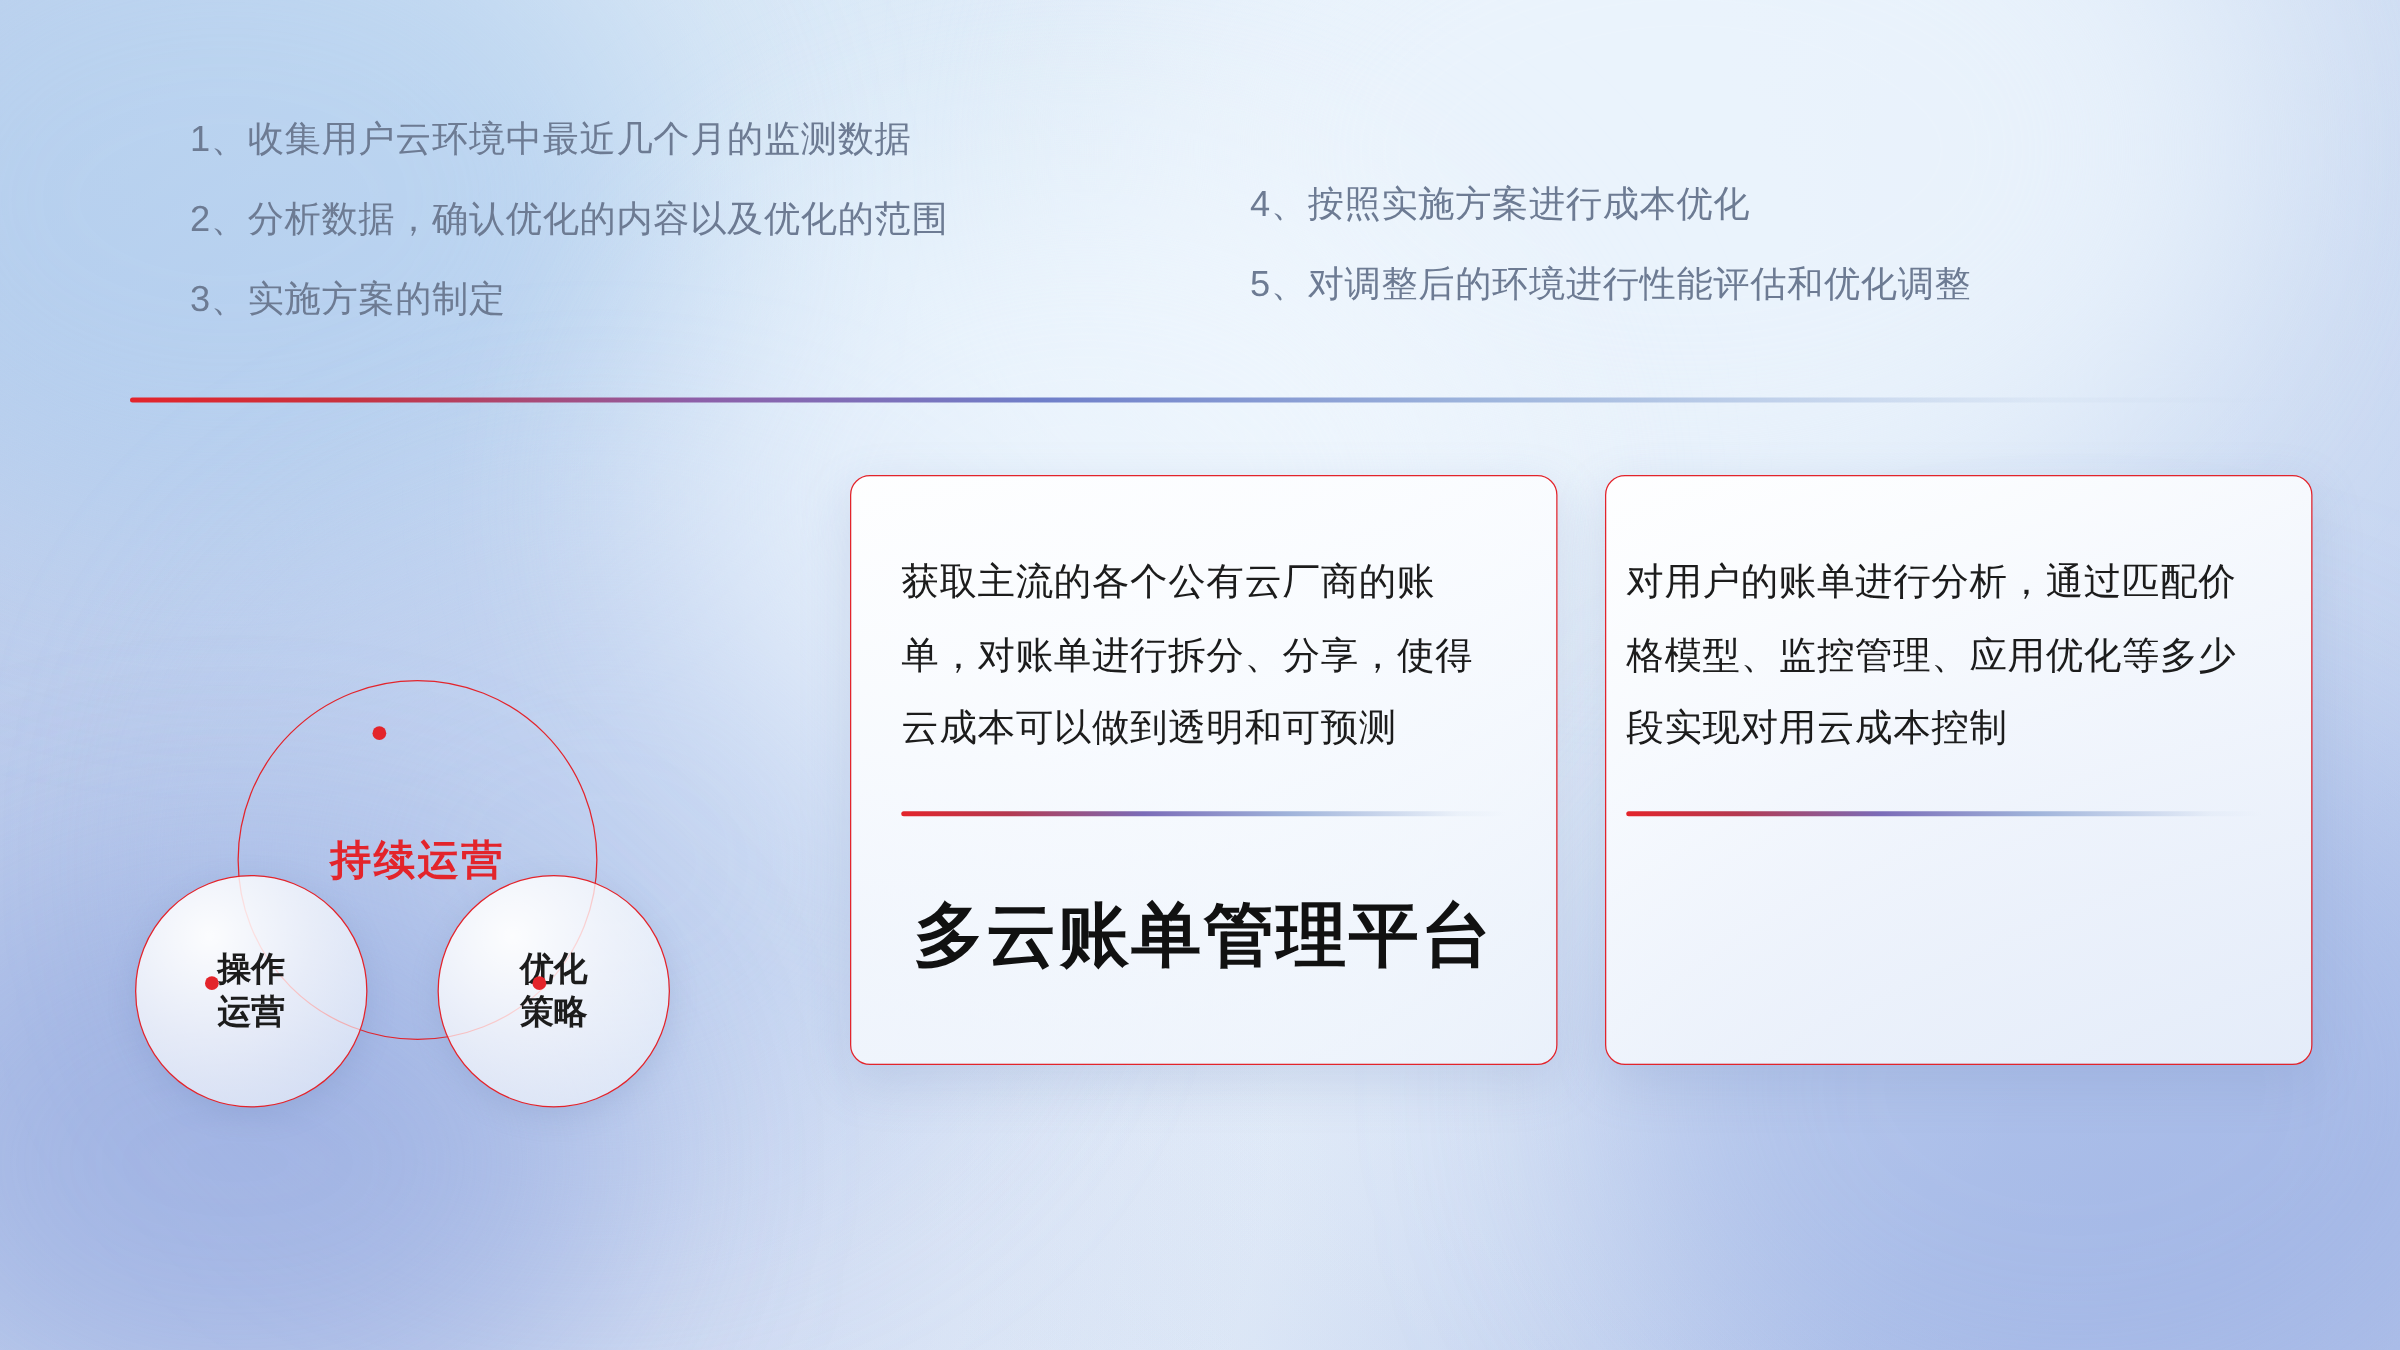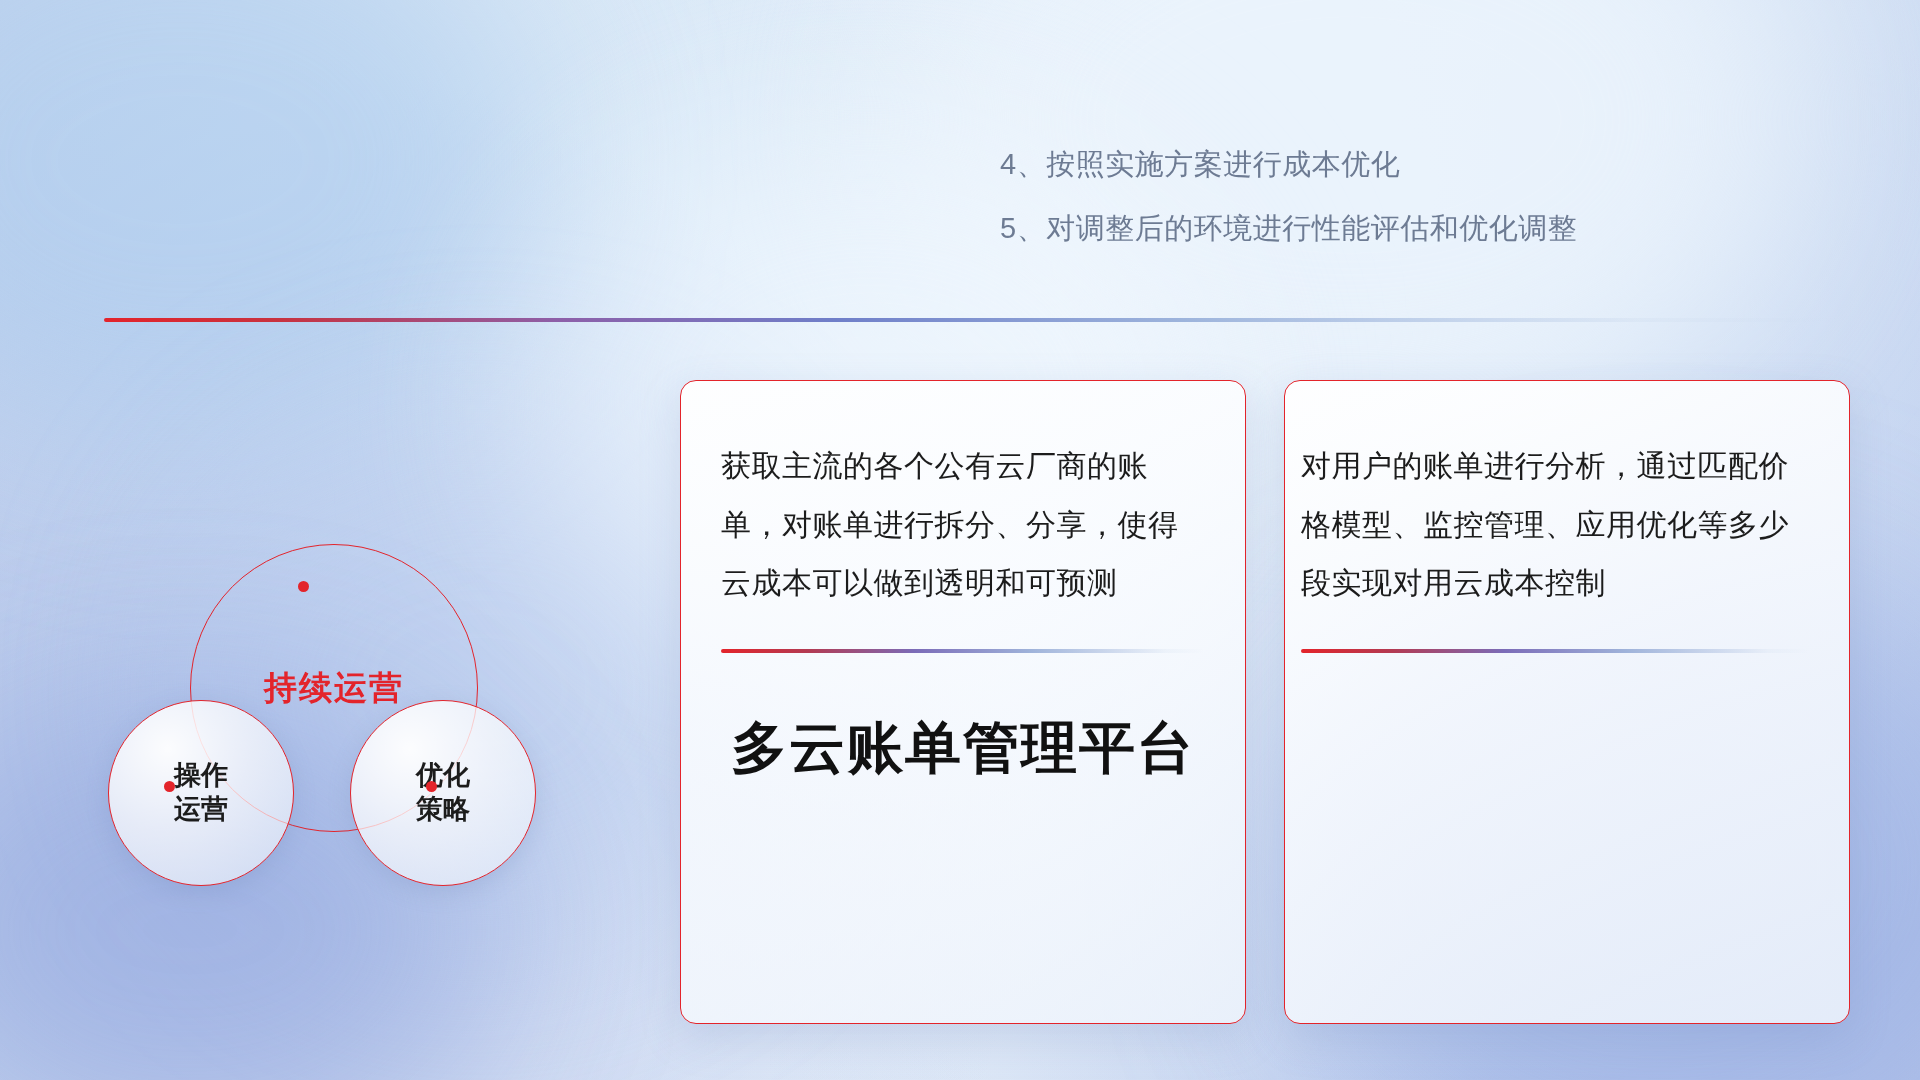--- a/index.html
+++ b/index.html
@@ -131,21 +131,21 @@
   }
   #dot-top { left: 202px; top: 233px; }
   #dot-left { left: 68px; top: 433px; }
   #dot-right { left: 330px; top: 433px; }
 
   
   .card {
     position: absolute;
     top: 380px;
     width: 566px;
-    height: 644px;
+    height: 472px;
     border-radius: 16px;
     border: 1.6px solid #e3242b;
     background: linear-gradient(160deg, rgba(255,255,255,0.95) 0%, rgba(250,252,255,0.88) 40%, rgba(238,244,252,0.86) 100%);
     box-shadow: 0 14px 40px rgba(120,140,190,0.22);
     box-sizing: border-box;
     padding: 56px 40px 0 40px;
   }
   #card-1 { left: 680px; }
   #card-2 { left: 1284px; padding-left: 16px; }
 
@@ -175,20 +175,25 @@
 
 <div id="stage">
 
   <div class="blob blob-a"></div>
   <div class="blob blob-b"></div>
   <div class="blob blob-c"></div>
   <div class="blob blob-d"></div>
   <div class="blob blob-e"></div>
   <div class="blob blob-f"></div>
 
+  <div class="list-col" id="list-left">
+    <div class="list-item">1、收集用户云环境中最近几个月的监测数据</div>
+    <div class="list-item">2、分析数据，确认优化的内容以及优化的范围</div>
+    <div class="list-item">3、实施方案的制定</div>
+  </div>
 
   <div class="list-col" id="list-right">
     <div class="list-item">4、按照实施方案进行成本优化</div>
     <div class="list-item">5、对调整后的环境进行性能评估和优化调整</div>
   </div>
 
   <div id="divider"></div>
 
   <div id="venn">
     <div class="ring" id="ring-main"></div>

